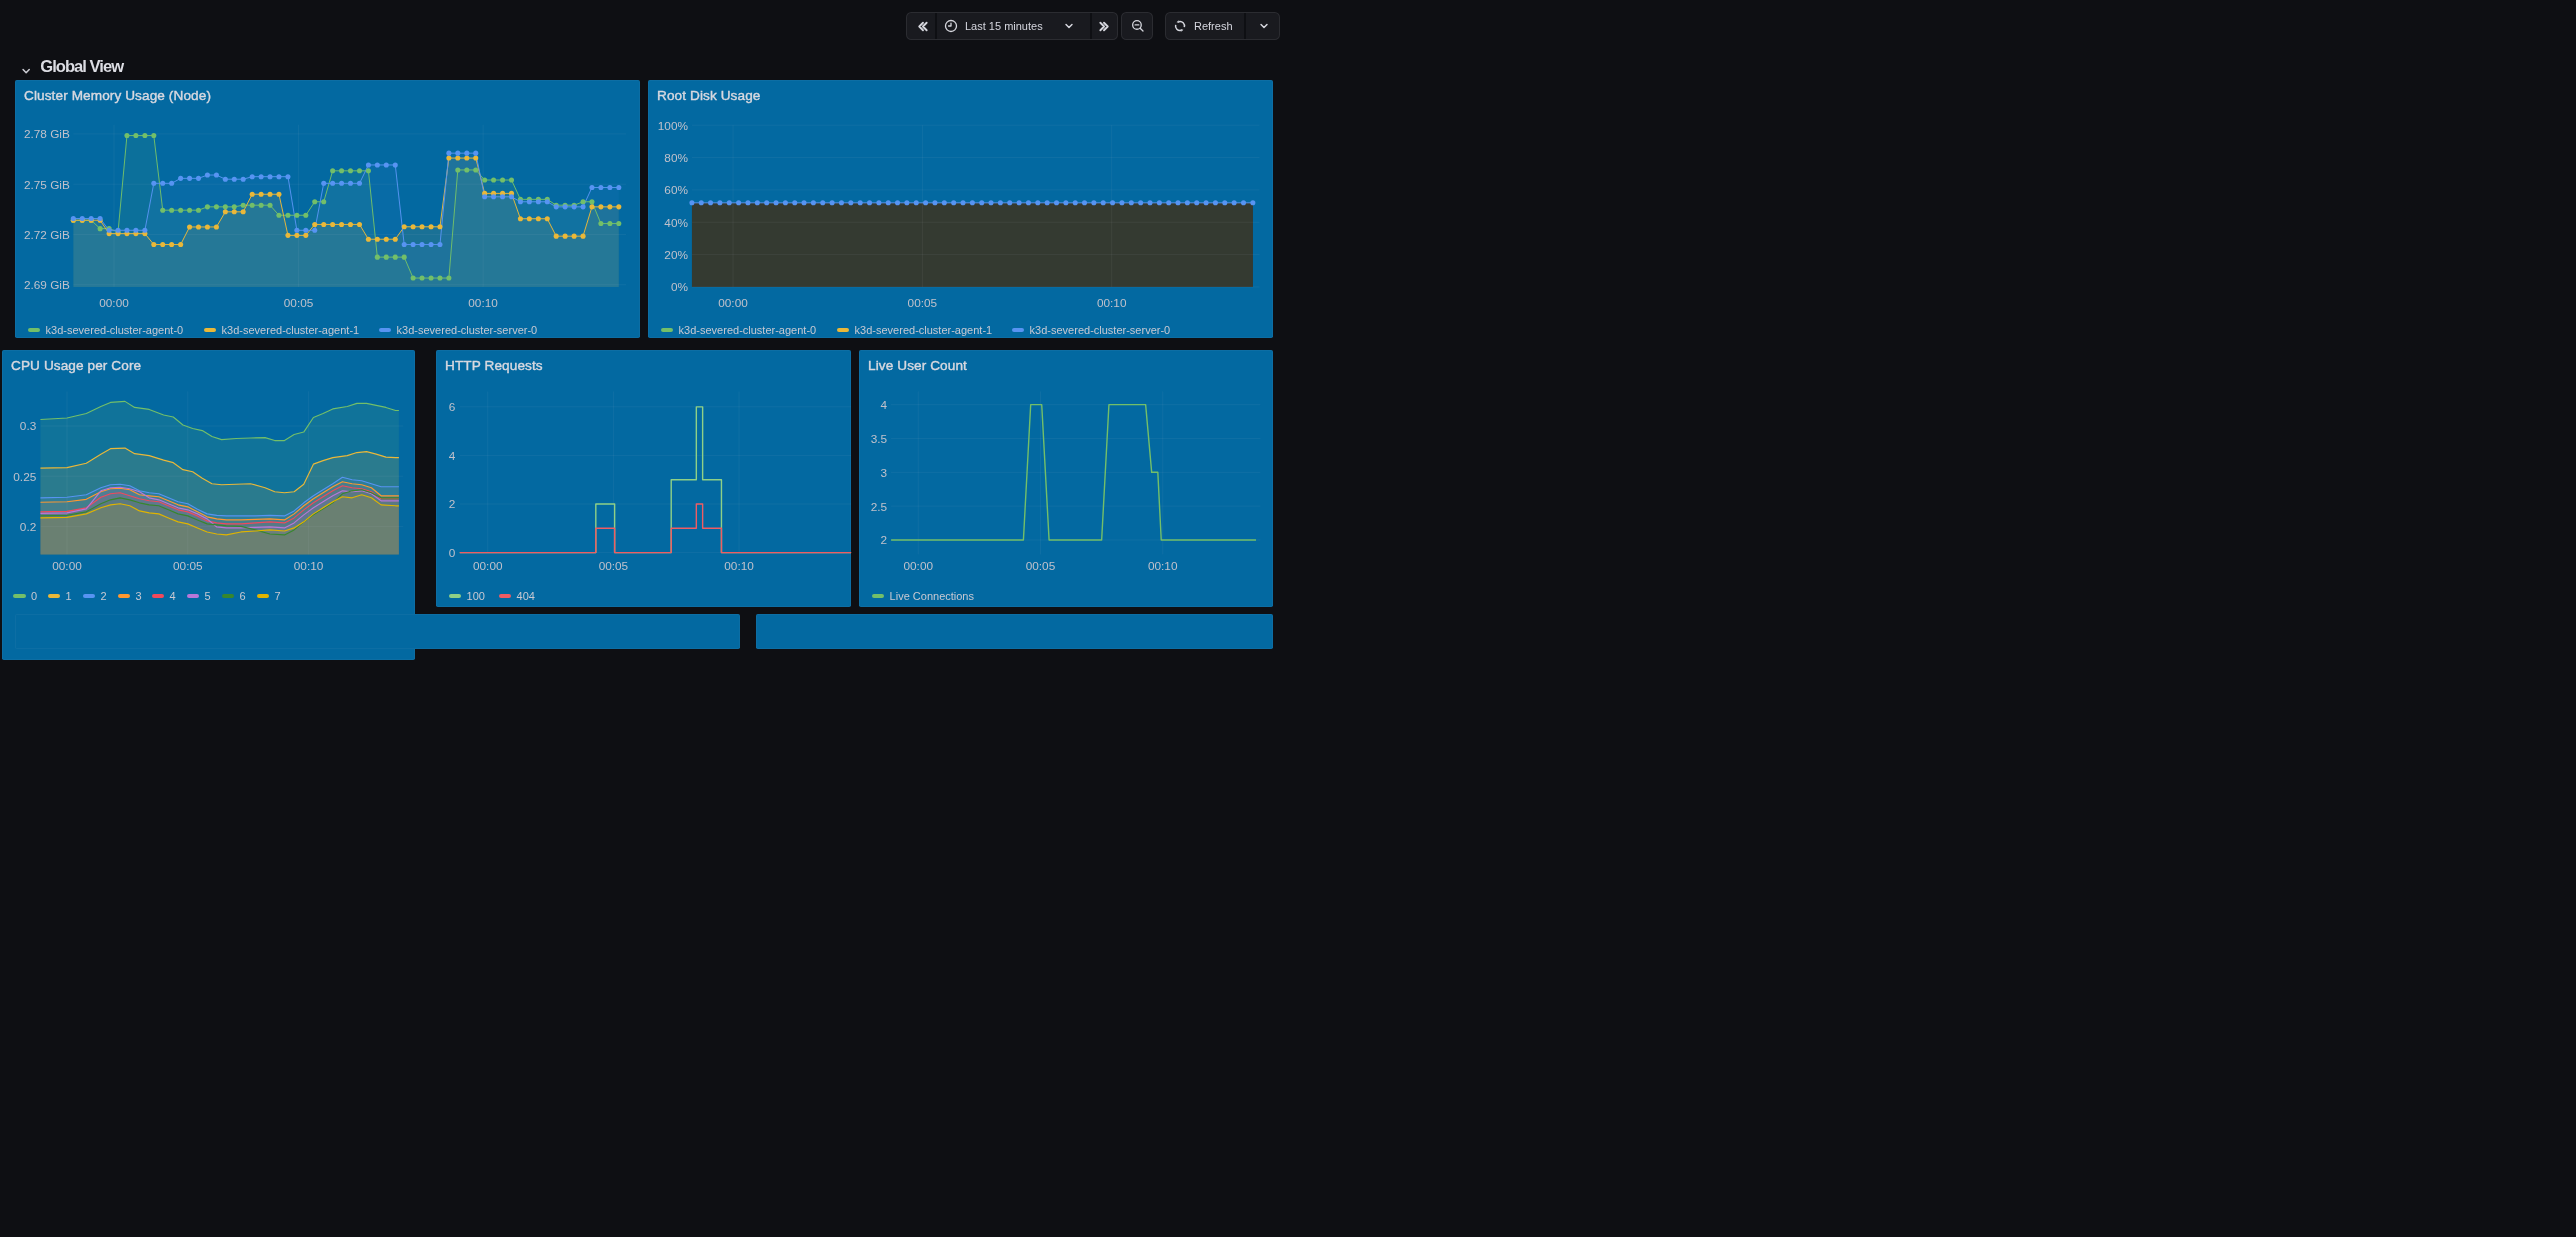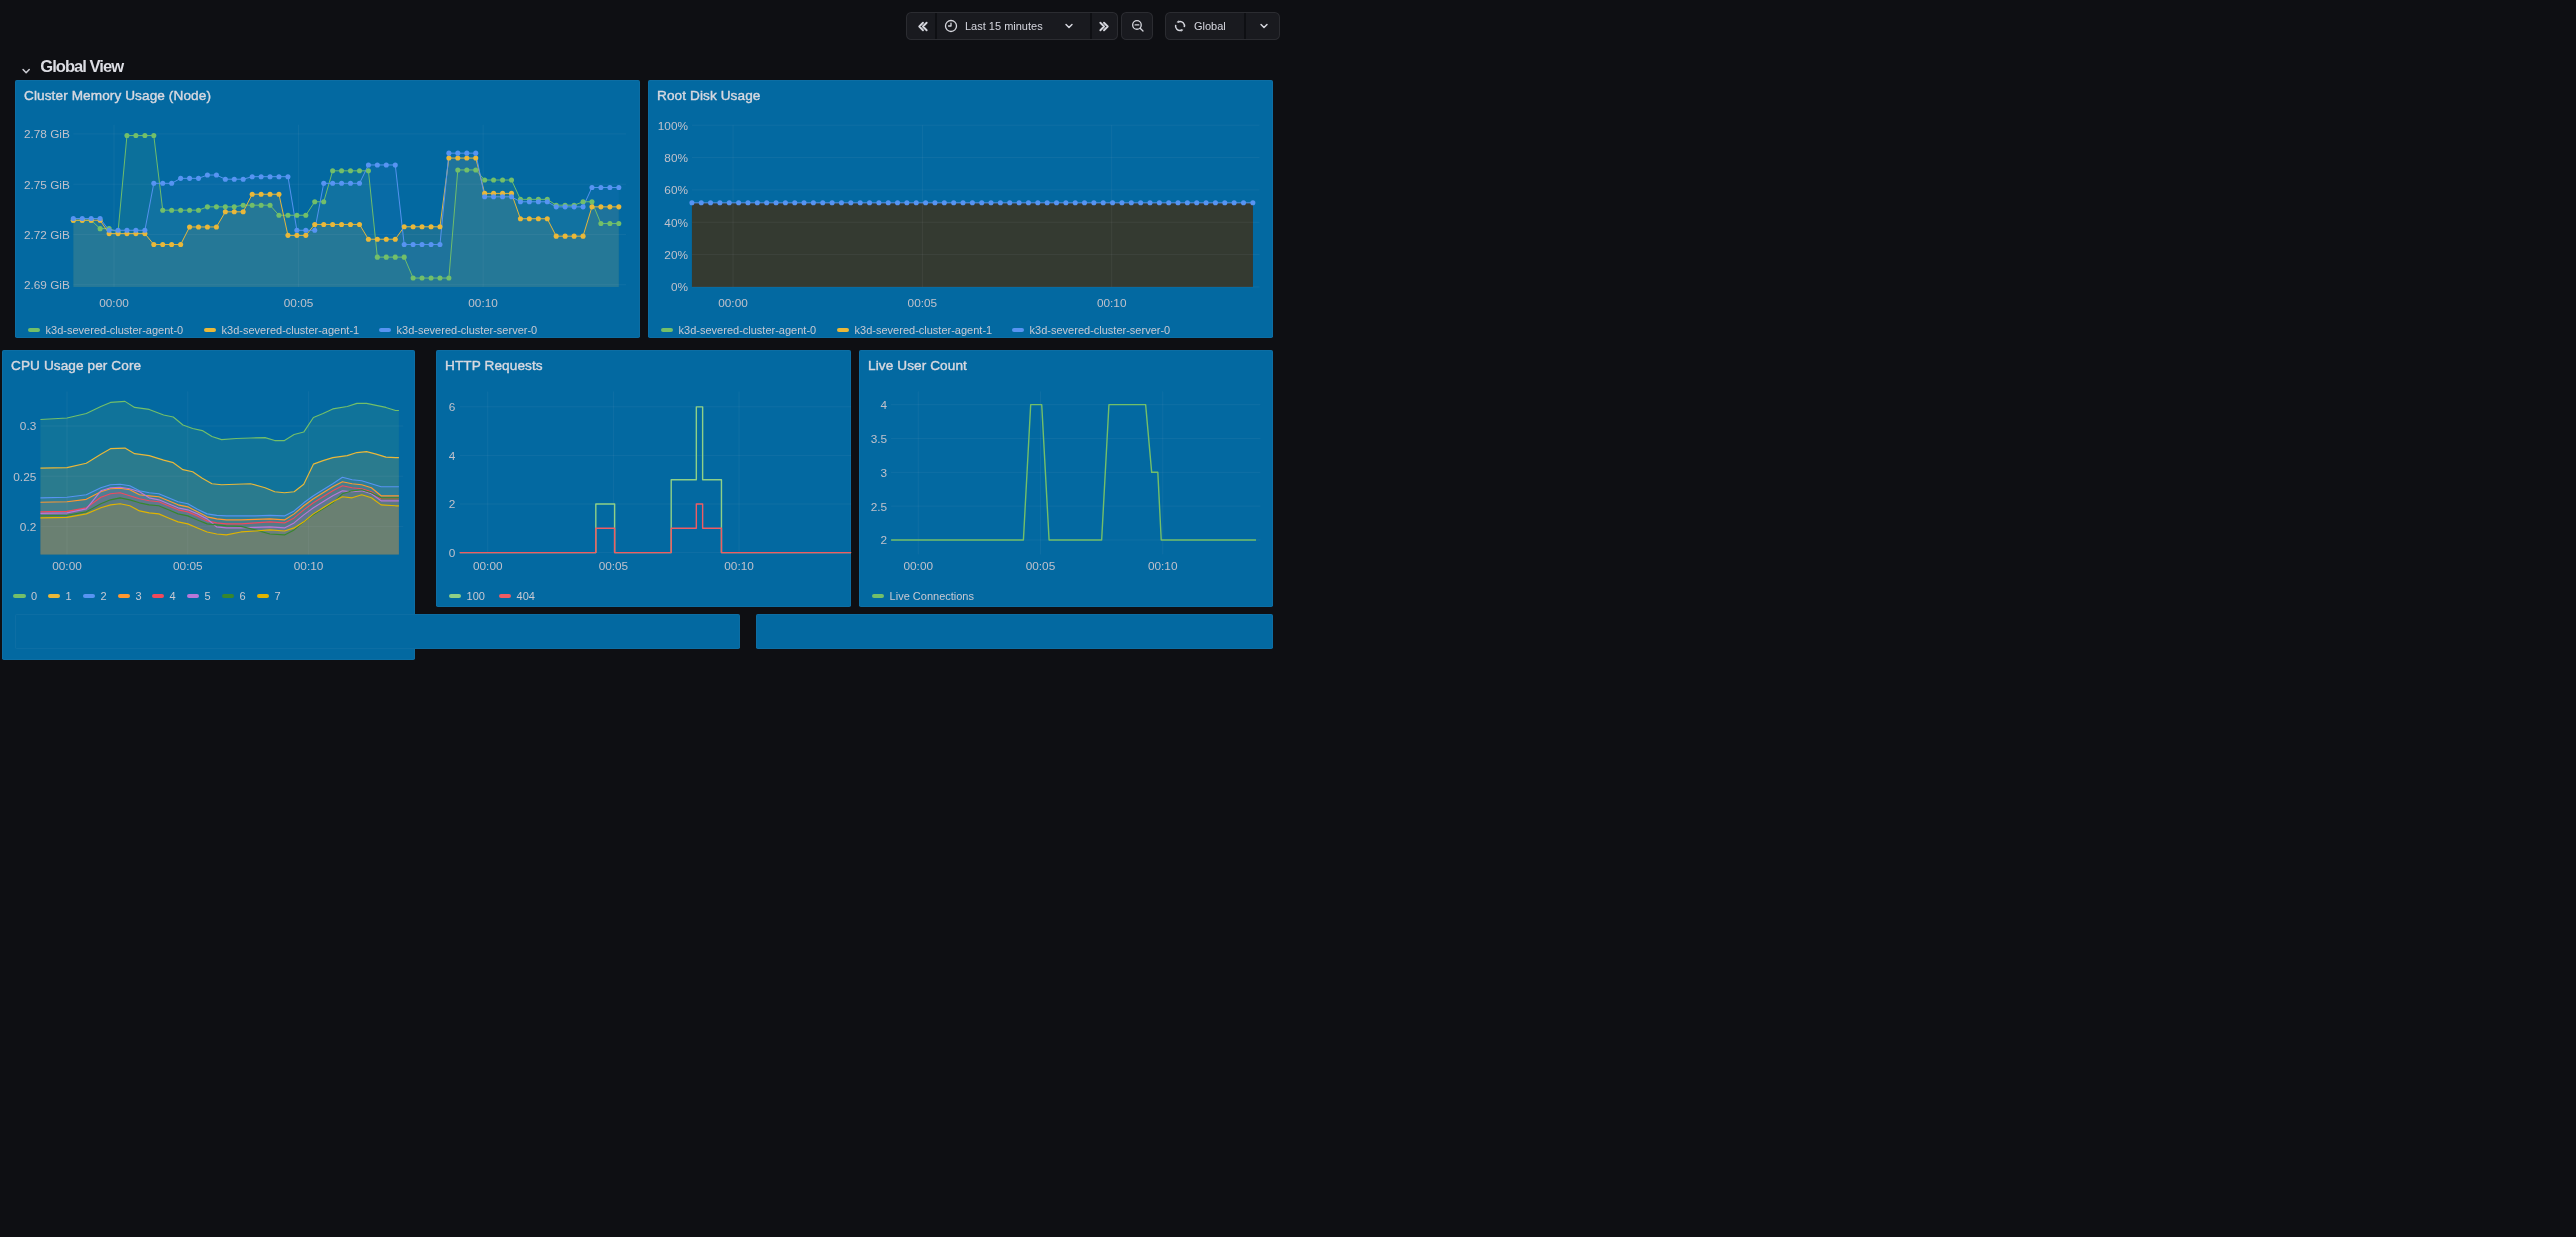--- a/index.html
+++ b/index.html
@@ -64,21 +64,21 @@
       <span class="cic" style="margin-left:7px">
         <svg width="14" height="14" viewBox="0 0 16 16" fill="none">
           <g transform="rotate(45 8 8)">
             <path d="M12.43 5.45 A5.1 5.1 0 0 0 3.57 5.45" stroke="#d5d6dd" stroke-width="1.7" fill="none"></path>
             <path d="M3.57 10.55 A5.1 5.1 0 0 0 12.43 10.55" stroke="#d5d6dd" stroke-width="1.7" fill="none"></path>
             <path d="M2.2 7.7 L4.95 6.3 L2.25 4.5 Z" fill="#d5d6dd"></path>
             <path d="M13.8 8.3 L11.05 9.7 L13.75 11.5 Z" fill="#d5d6dd"></path>
           </g>
         </svg>
       </span>
-      <span class="tlabel" style="margin-left:7px">Global</span>
+      <span class="tlabel" style="margin-left:7px">Refresh</span>
     </div>
 <div class="tdiv" style="left:78px"></div>
 <div class="tseg" style="left:80px;width:35px;justify-content:center">
       <svg width="14" height="14" viewBox="0 0 16 16" fill="none">
         <path d="M4.6 6.3 L8 9.7 L11.4 6.3" stroke="#d5d6dd" stroke-width="1.7" stroke-linecap="round" stroke-linejoin="round"></path>
       </svg>
     </div>
 </div>
 <div class="gv">
     <svg width="12.3" height="12.3" viewBox="0 0 16 16" fill="none">

